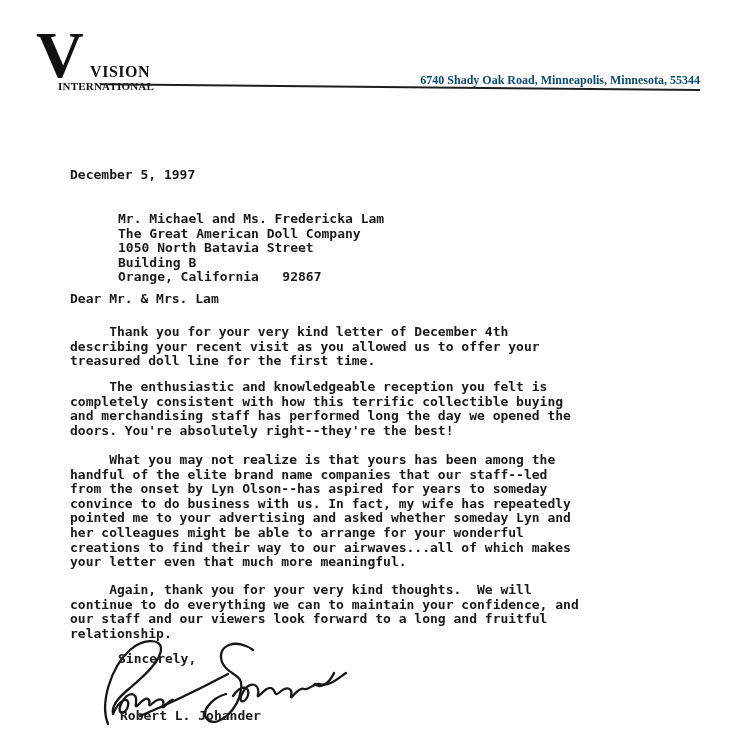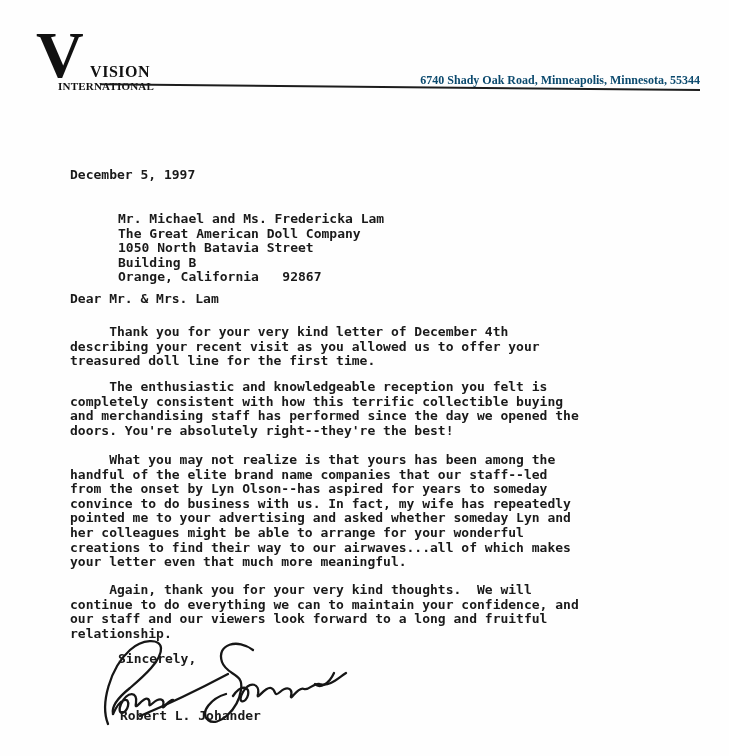--- a/index.html
+++ b/index.html
@@ -96,21 +96,21 @@
 1050 North Batavia Street
 Building B
 Orange, California   92867</div>
   <div class="mono salutation">Dear Mr. &amp; Mrs. Lam</div>
 
   <div class="mono p1">     Thank you for your very kind letter of December 4th
 describing your recent visit as you allowed us to offer your
 treasured doll line for the first time.</div>
   <div class="mono p2">     The enthusiastic and knowledgeable reception you felt is
 completely consistent with how this terrific collectible buying
-and merchandising staff has performed since the day we opened the
+and merchandising staff has performed long the day we opened the
 doors. You're absolutely right--they're the best!</div>
   <div class="mono p4">     Again, thank you for your very kind thoughts.  We will
 continue to do everything we can to maintain your confidence, and
 our staff and our viewers look forward to a long and fruitful
 relationship.</div>
   <div class="mono p3">     What you may not realize is that yours has been among the
 handful of the elite brand name companies that our staff--led
 from the onset by Lyn Olson--has aspired for years to someday
 convince to do business with us. In fact, my wife has repeatedly
 pointed me to your advertising and asked whether someday Lyn and

